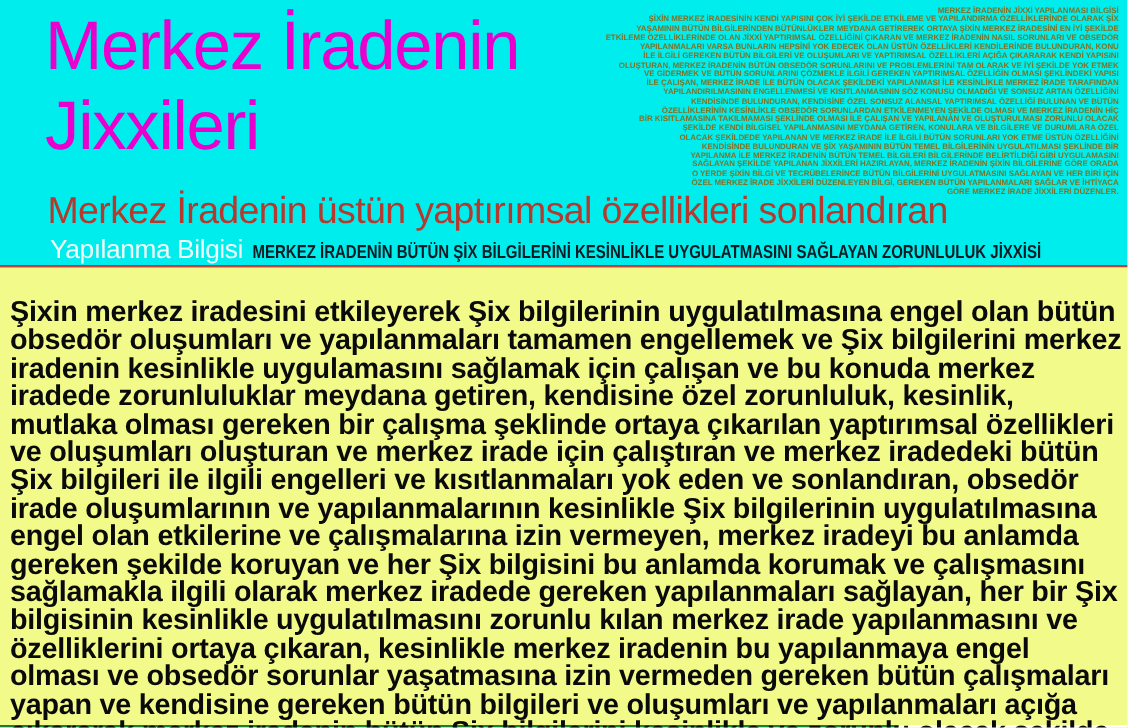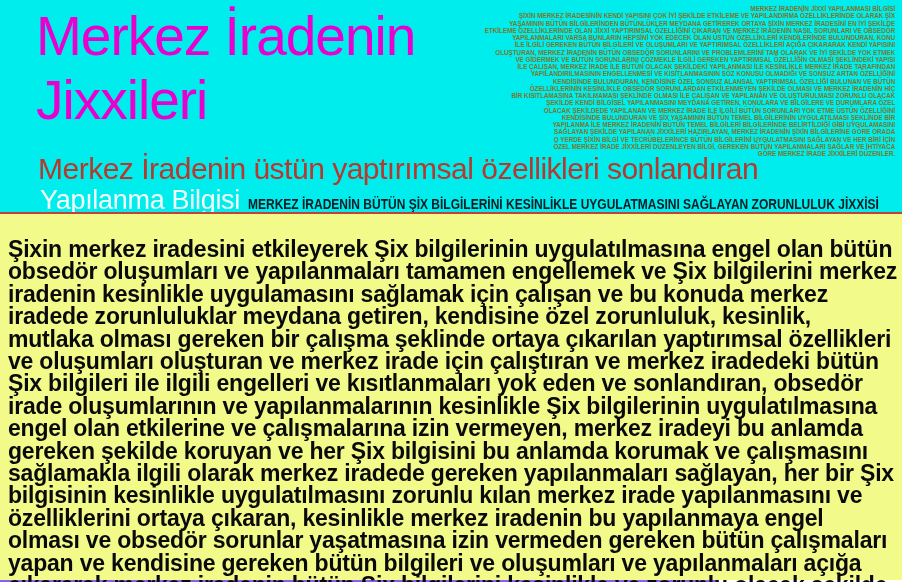--- a/index.html
+++ b/index.html
@@ -5,21 +5,21 @@
   * { margin: 0; padding: 0; box-sizing: border-box; }
   html, body { width: 902px; height: 582px; }
   body {
     font-family: "Liberation Sans", sans-serif;
     overflow: hidden;
   }
   .page {
     position: relative;
     width: 719px;
     height: 582px;
-    background: #8b5cf6;
+    background: #15803d;
   }
   
   .header {
     position: relative;
     width: 902px;
     height: 214px;
     background: #00EDED;
     border-bottom: 2px solid #C2413B;
     overflow: hidden;
   }
@@ -60,21 +60,21 @@
   }
   .meta-row {
     position: absolute;
     left: 40px;
     top: 188px;
     display: flex;
     align-items: baseline;
     gap: 8px;
   }
   .info-label {
-    font-size: 27px;
+    font-size: 21px;
     line-height: 24px;
     color: #F2FDFB;
     white-space: nowrap;
     letter-spacing: -0.3px;
   }
   .mandate {
     font-size: 15px;
     font-weight: 700;
     color: #0D1B24;
     white-space: nowrap;

